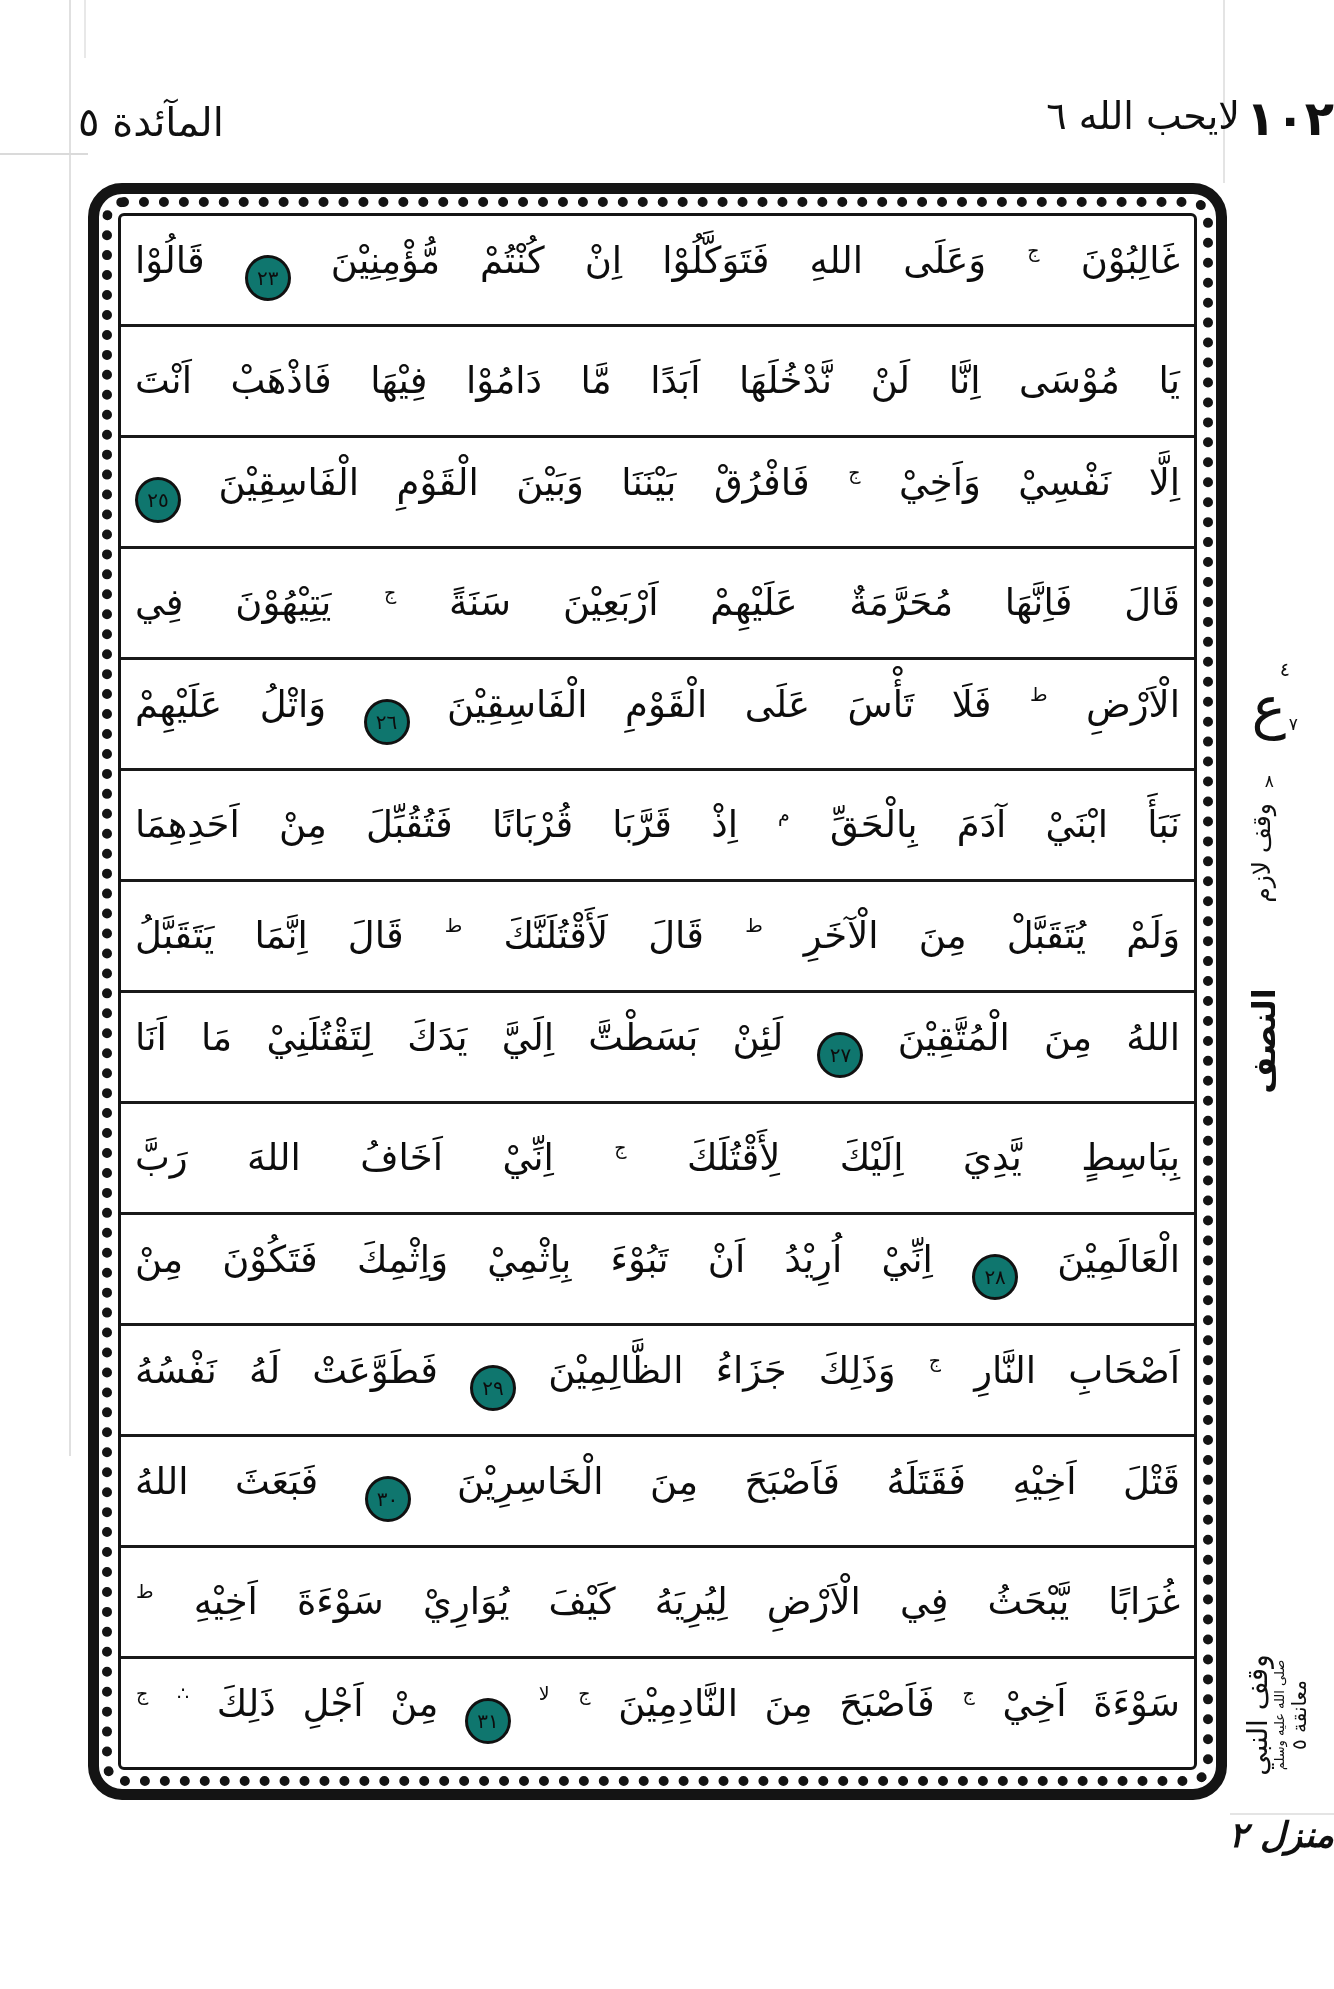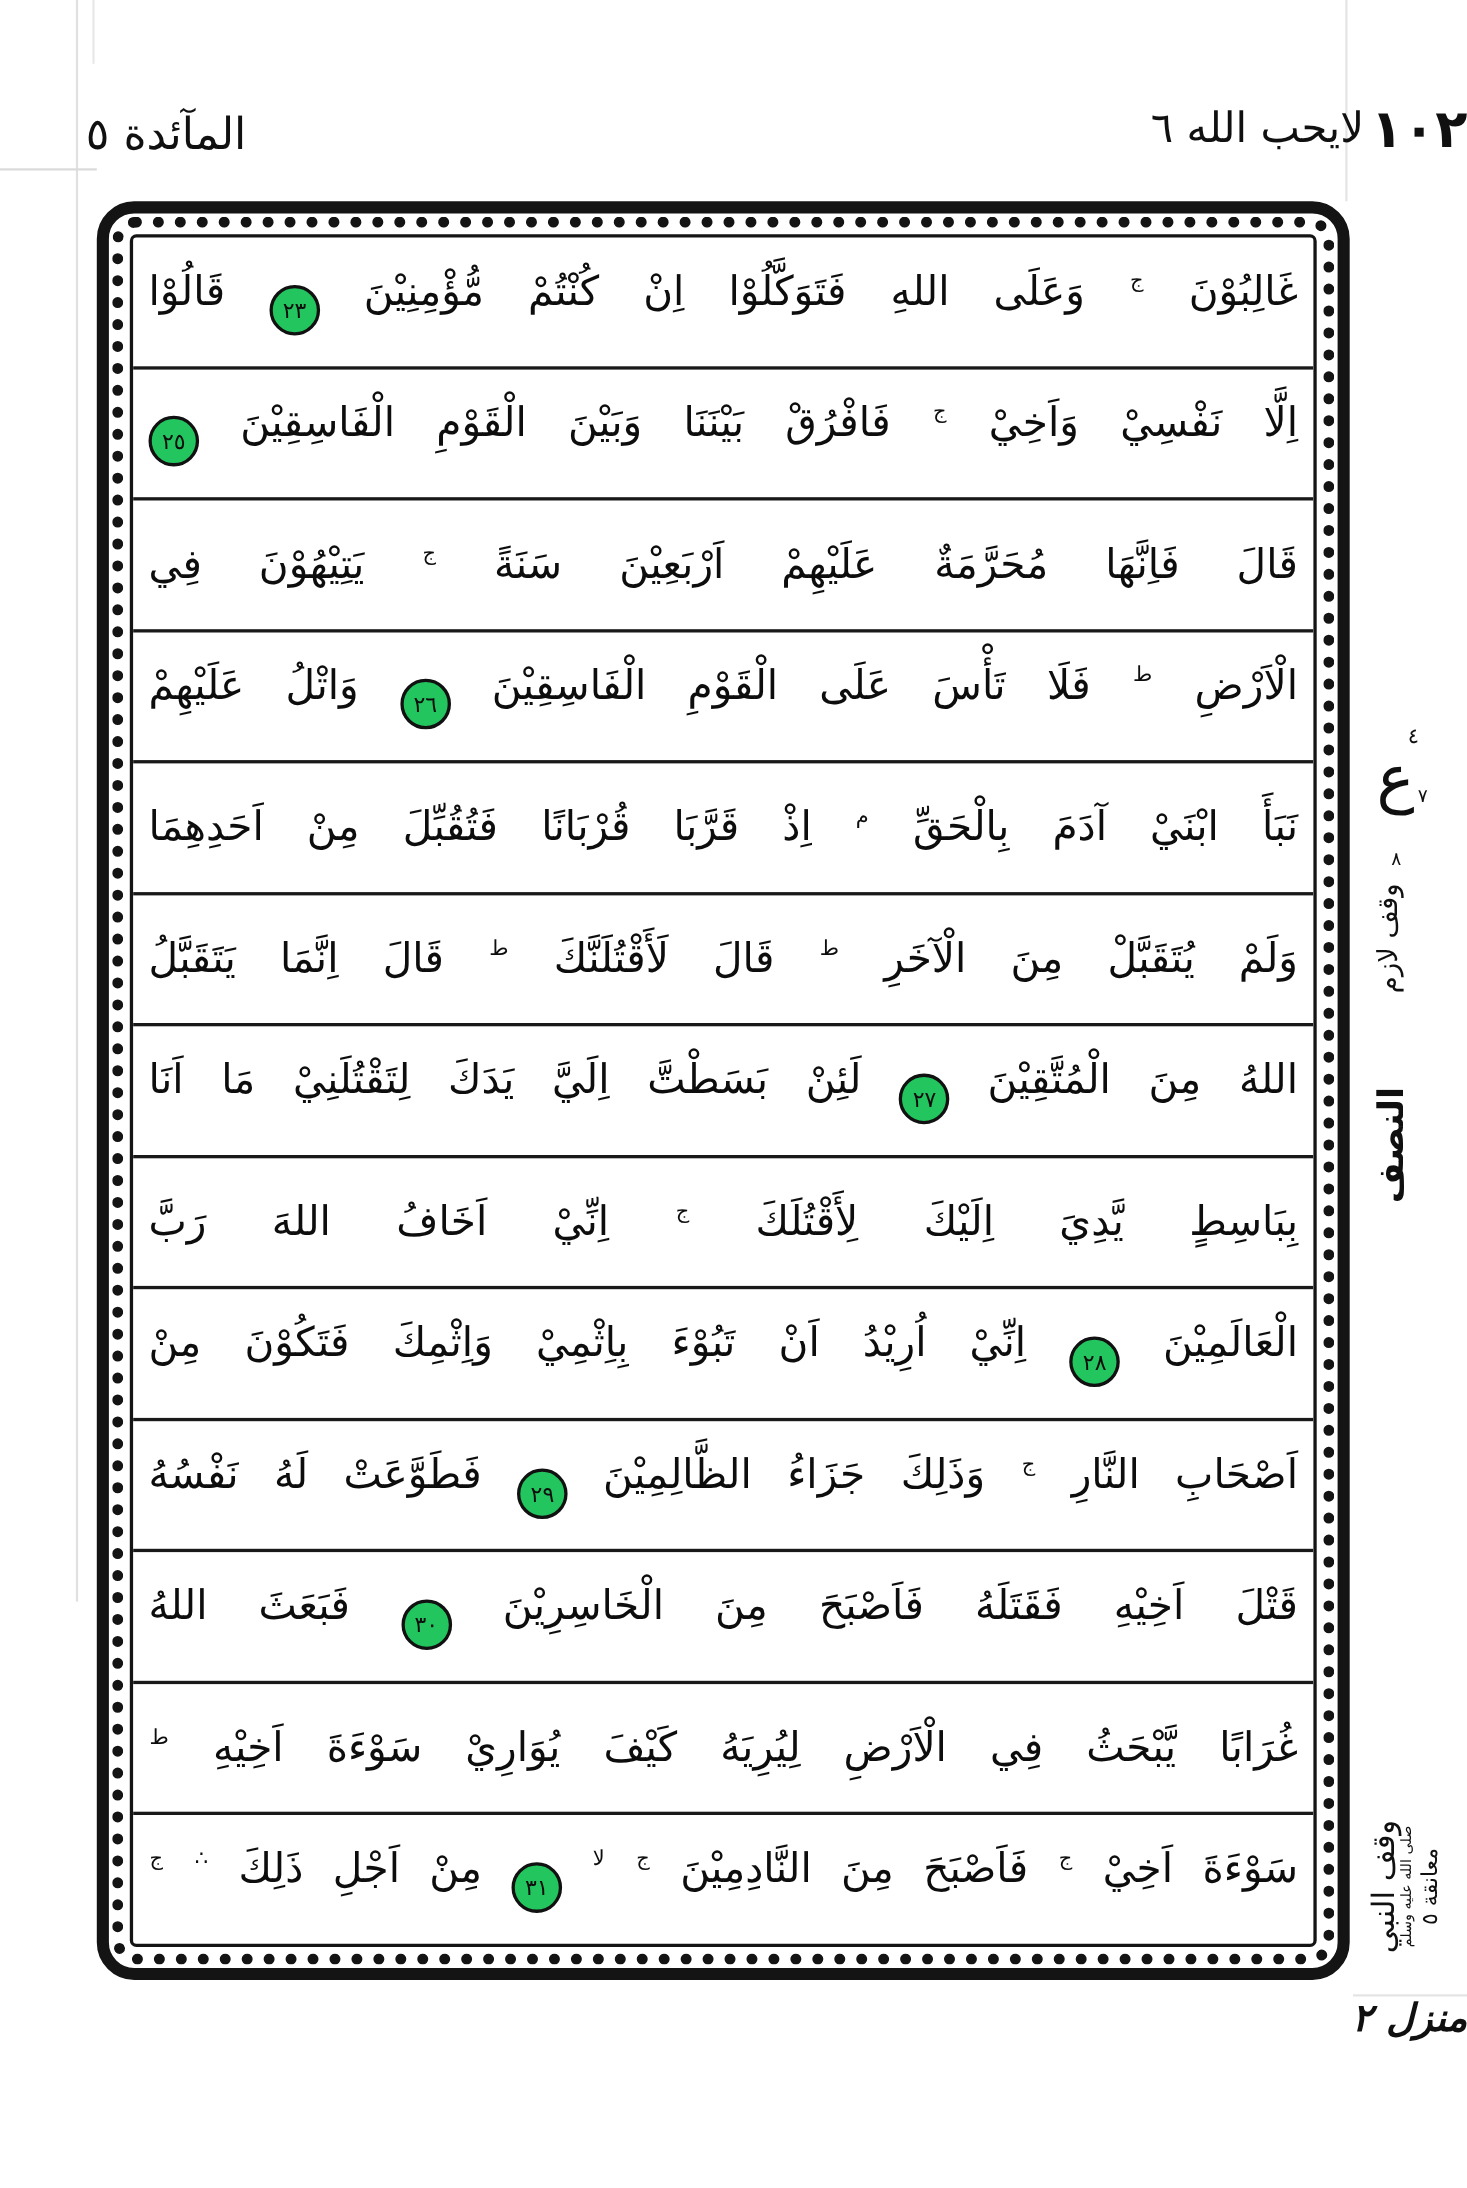--- a/index.html
+++ b/index.html
@@ -61,21 +61,21 @@
     width:100%;direction:rtl;
     text-align:justify;text-align-last:justify;text-justify:inter-word;
     font-size:37px;line-height:1.15;color:#0d0d0d;
     white-space:nowrap;
   }
   .ayah{
     display:inline-flex;align-items:center;justify-content:center;
     width:46px;height:46px;box-sizing:border-box;
     border:3px solid #111;border-radius:50%;
     font-size:20px;line-height:1;vertical-align:-12px;
-    background:#22c55e;letter-spacing:0;
+    background:#0f766e;letter-spacing:0;
   }
   .waqf{
     display:inline-block;font-size:19px;line-height:1;
     position:relative;top:-16px;margin:0 1px;color:#0d0d0d;
   }
 
   
   .ruku{position:absolute;left:1234px;top:662px;width:58px;height:128px;}
   .ruku span{position:absolute;line-height:1;}
   .ruku-ain{top:16px;right:6px;font-size:58px;font-weight:500;}
@@ -115,20 +115,23 @@
 
   <div class="hdr-left">المآئدة ٥</div>
   <div class="hdr-center">١٠٢</div>
   <div class="hdr-right">لايحب الله ٦</div>
 
   <div class="frame">
     <div class="beads">
       <div class="inner" id="lines-container">
           <div class="qline">
             <div class="lt"><span class="words">غَالِبُوْنَ</span> <span class="waqf">ج</span> <span class="words">وَعَلَى اللهِ فَتَوَكَّلُوْا اِنْ كُنْتُمْ مُّؤْمِنِيْنَ</span> <span class="ayah">٢٣</span> <span class="words">قَالُوْا</span> </div>
+          </div>
+          <div class="qline">
+            <div class="lt"><span class="words">يَا مُوْسَى اِنَّا لَنْ نَّدْخُلَهَا اَبَدًا مَّا دَامُوْا فِيْهَا فَاذْهَبْ اَنْتَ</span> </div>
           </div>
           <div class="qline">
             <div class="lt"><span class="words">اِلَّا نَفْسِيْ وَاَخِيْ</span> <span class="waqf">ج</span> <span class="words">فَافْرُقْ بَيْنَنَا وَبَيْنَ الْقَوْمِ الْفَاسِقِيْنَ</span> <span class="ayah">٢٥</span> </div>
           </div>
           <div class="qline">
             <div class="lt"><span class="words">قَالَ فَاِنَّهَا مُحَرَّمَةٌ عَلَيْهِمْ اَرْبَعِيْنَ سَنَةً</span> <span class="waqf">ج</span> <span class="words">يَتِيْهُوْنَ فِي</span> </div>
           </div>
           <div class="qline">
             <div class="lt"><span class="words">الْاَرْضِ</span> <span class="waqf">ط</span> <span class="words">فَلَا تَأْسَ عَلَى الْقَوْمِ الْفَاسِقِيْنَ</span> <span class="ayah">٢٦</span> <span class="words">وَاتْلُ عَلَيْهِمْ</span> </div>
           </div>

